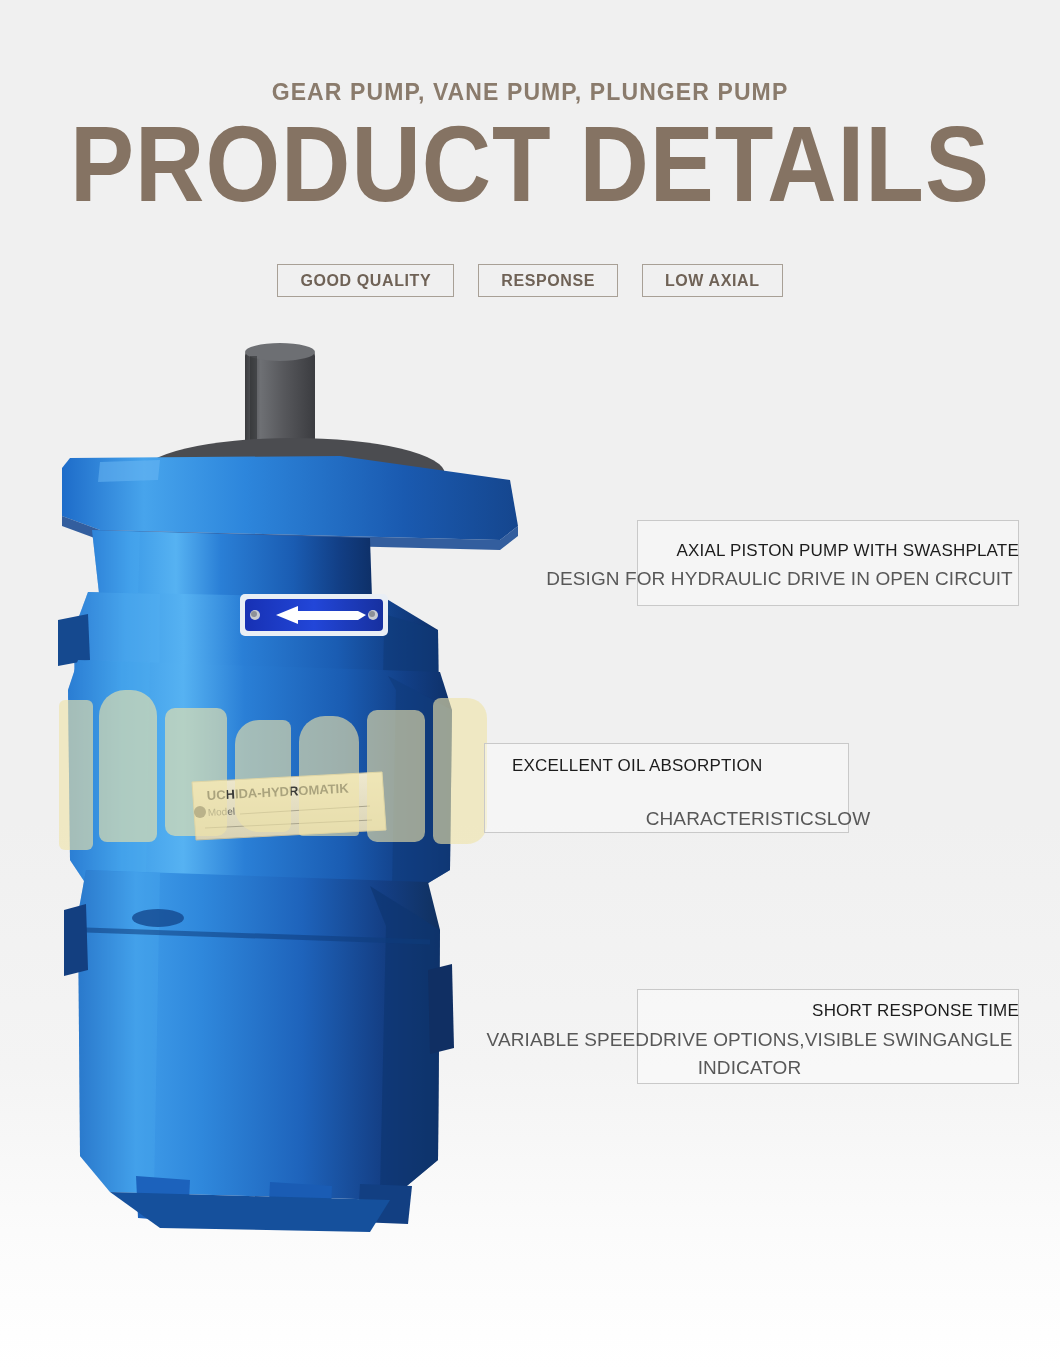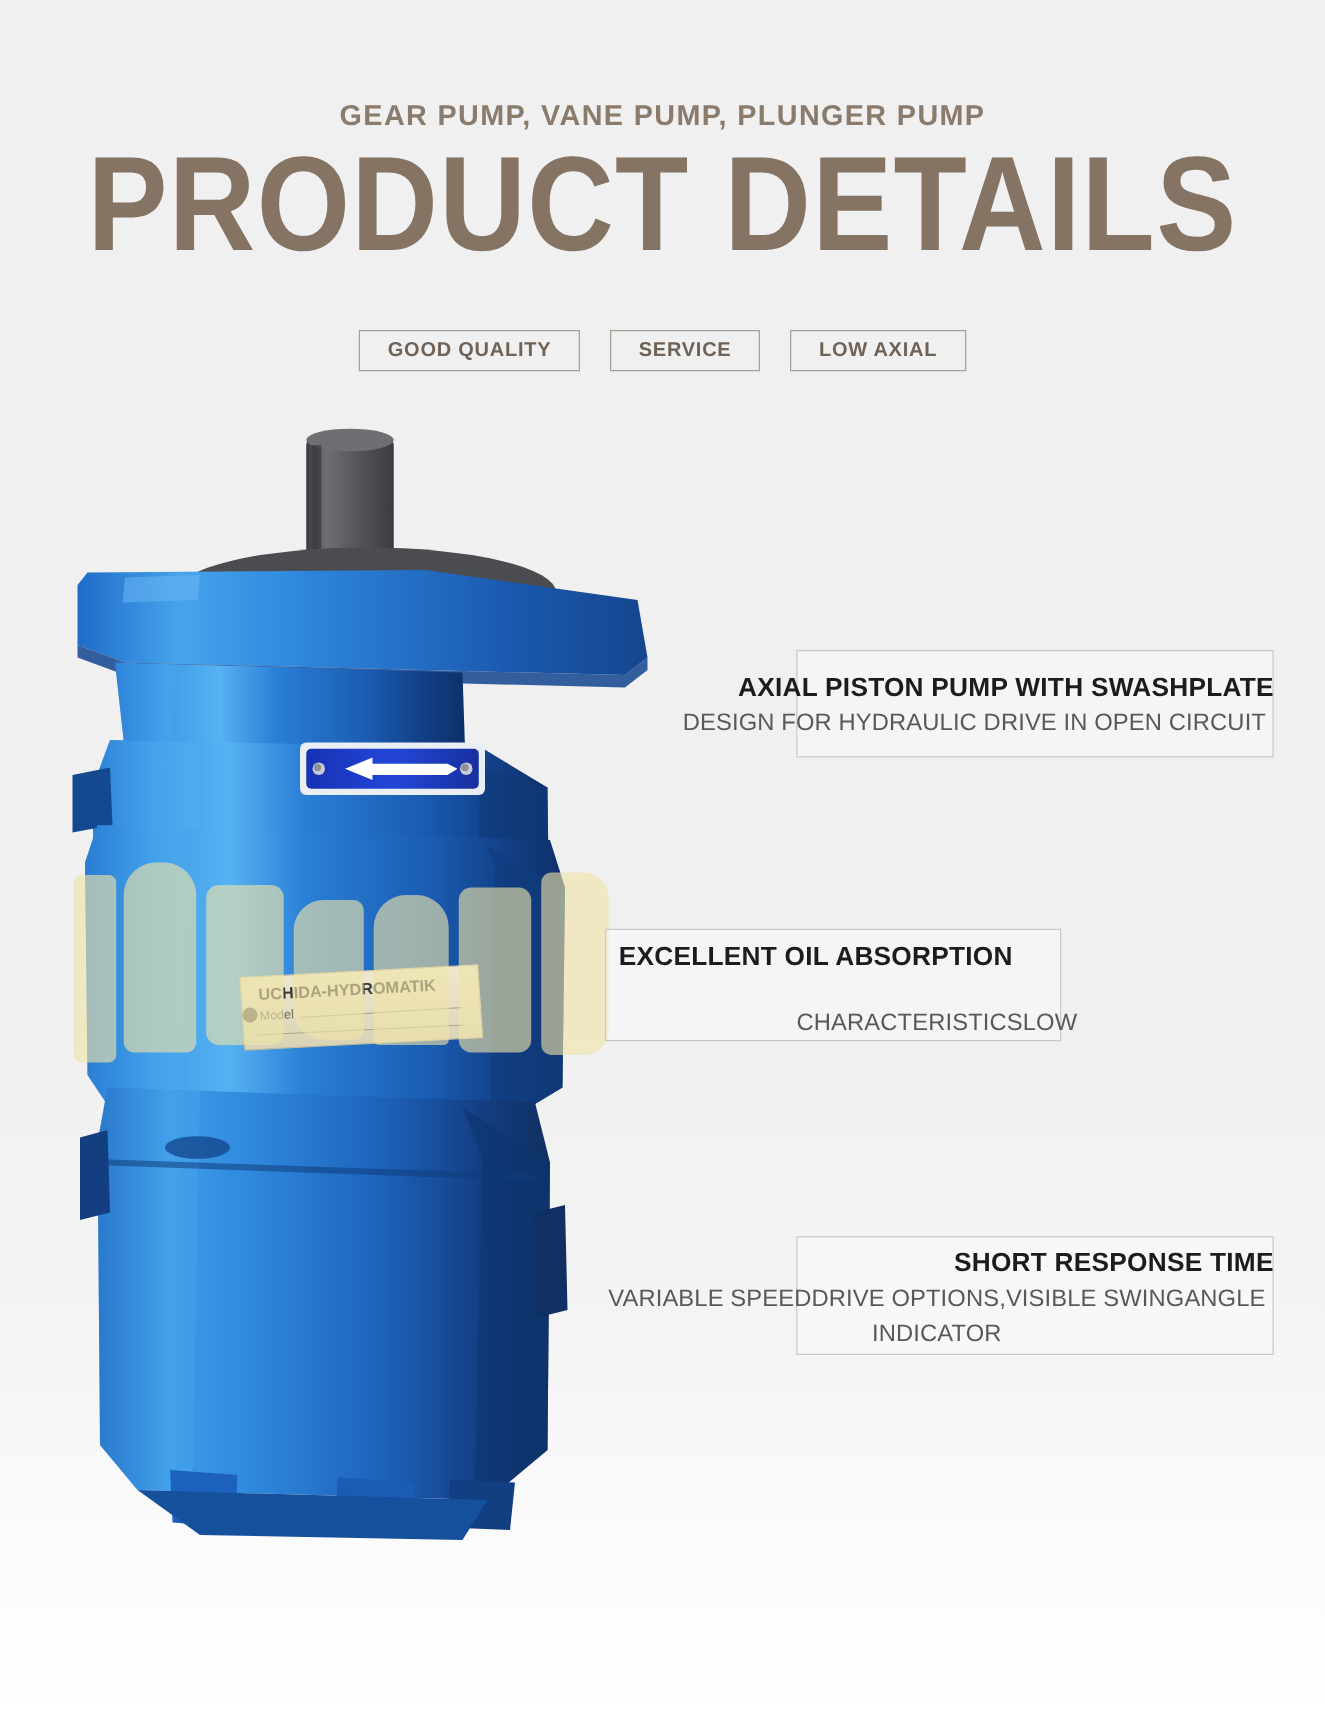--- a/index.html
+++ b/index.html
@@ -95,22 +95,22 @@
   .callout .frame {
     position: absolute;
     border: 1px solid #c9c9c9;
     background: rgba(255,255,255,0.35);
   }
   .callout .text {
     position: absolute;
     width: 100%;
   }
   .callout .head {
-    font-size: 21px;
-    font-weight: 700;
+    font-size: 17px;
+    font-weight: 400;
     color: #1c1c1c;
     letter-spacing: 0.2px;
     white-space: nowrap;
   }
   .callout .line {
     font-size: 19px;
     font-weight: 400;
     color: #585858;
     letter-spacing: 0.1px;
     white-space: nowrap;
@@ -120,42 +120,42 @@
   
   #callout-1 { left: 540px; top: 515px; width: 490px; height: 100px; }
   #callout-1 .frame { left: 97px; top: 5px; width: 382px; height: 86px; }
   #callout-1 .text  { left: 0; top: 22px; text-align: right; padding-right: 11px; }
   #callout-1 .head  { line-height: 28px; }
   #callout-1 .line  { line-height: 28px; }
 
   
   #callout-2 { left: 484px; top: 740px; width: 520px; height: 105px; }
   #callout-2 .frame { left: 0; top: 3px; width: 365px; height: 90px; }
-  #callout-2 .text  { left: 0; top: 11px; text-align: left; padding-left: 11px; }
+  #callout-2 .text  { left: 0; top: 11px; text-align: left; padding-left: 28px; }
   #callout-2 .head  { line-height: 30px; }
   #callout-2 .line  { line-height: 27px; margin-top: 24px; }
 
   
   #callout-3 { left: 480px; top: 985px; width: 550px; height: 105px; }
   #callout-3 .frame { left: 157px; top: 4px; width: 382px; height: 95px; }
   #callout-3 .text  { left: 0; top: 11px; text-align: right; padding-right: 11px; }
   #callout-3 .head  { line-height: 30px; }
   #callout-3 .line  { line-height: 28px; }
 </style>
 </head>
 <body>
 
 <div id="page">
 
   <div class="subtitle">GEAR PUMP, VANE PUMP, PLUNGER PUMP</div>
   <div class="main-title">PRODUCT DETAILS</div>
 
   <div class="badges">
     <div class="badge">GOOD QUALITY</div>
-    <div class="badge">SERVICE</div>
+    <div class="badge">RESPONSE</div>
     <div class="badge">LOW AXIAL</div>
   </div>
 
   <div class="photo">
     <svg viewBox="0 0 520 930" xmlns="http://www.w3.org/2000/svg">
       <defs>
         <linearGradient id="blueMain" x1="0" y1="0" x2="1" y2="0">
           <stop offset="0%" stop-color="#1a66c6"></stop>
           <stop offset="14%" stop-color="#3e9ce8"></stop>
           <stop offset="30%" stop-color="#56b2f2"></stop>

